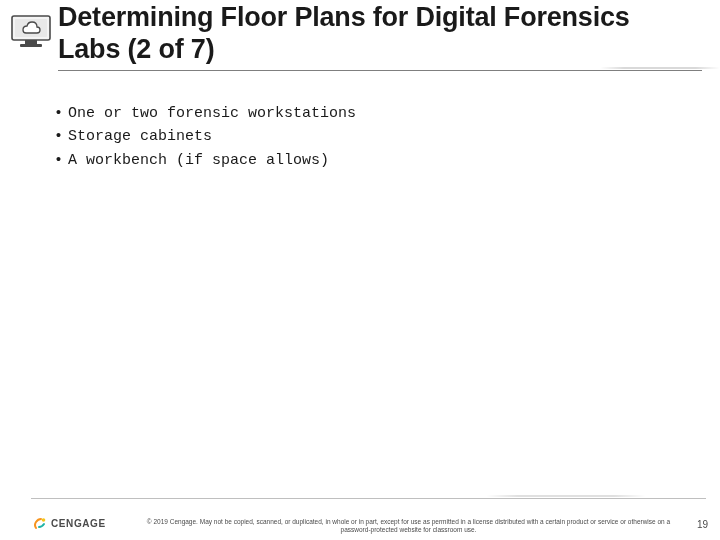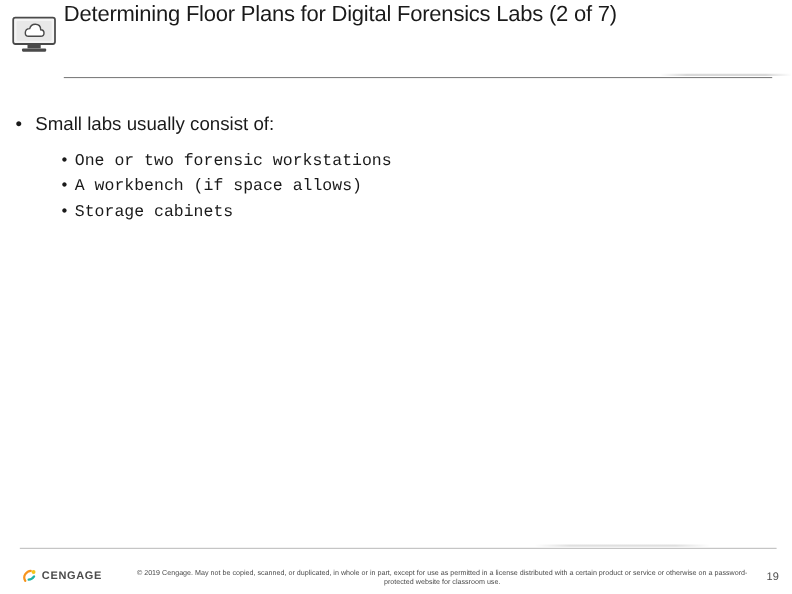--- a/index.html
+++ b/index.html
@@ -1,30 +1,30 @@
 <!DOCTYPE html>
 <html><head>
 <meta charset="utf-8">
 <style>
   * { margin: 0; padding: 0; box-sizing: border-box; }
   html, body { width: 720px; height: 540px; font-family: "Segoe UI", "Helvetica Neue", Arial, sans-serif; background: #fff; color: #222; }
   .slide { position: relative; width: 720px; height: 540px; }
   .header { position: relative; height: 84px; }
   .title-wrap { position: absolute; left: 58px; top: 2px; right: 24px; }
-  .title { font-size: 20px; line-height: 1.18; font-weight: 400; color: #1a1a1a; letter-spacing: -0.2px; }
+  .title { font-size: 27px; line-height: 1.18; font-weight: 700; color: #1a1a1a; letter-spacing: -0.2px; }
   .title-rule { position: absolute; left: 58px; right: 18px; top: 70px; height: 1px; background: #7f7f7f; }
   .title-rule::after { content: ""; position: absolute; right: -18px; top: -3px; width: 120px; height: 2px; background: linear-gradient(to right, rgba(0,0,0,0) 0%, rgba(0,0,0,0.15) 20%, rgba(0,0,0,0.15) 80%, rgba(0,0,0,0) 100%); border-radius: 2px; }
   .monitor-icon { position: absolute; left: 10px; top: 10px; width: 42px; height: 40px; }
   .body { position: absolute; left: 14px; top: 102px; right: 24px; }
   .lvl1 { font-size: 17px; line-height: 1.35; color: #1a1a1a; margin-bottom: 10px; }
   .lvl1 .bullet { display: inline-block; width: 18px; }
   .lvl2-wrap { margin-left: 40px; font-family: Liberation Mono, monospace; }
   .lvl2 { font-size: 15px; line-height: 1.55; color: #1a1a1a; }
   .lvl2 .bullet { display: inline-block; width: 14px; }
-  .footer { position: absolute; left: 4px; right: 0; bottom: 0; height: 42px; }
+  .footer { position: absolute; left: 17px; right: 0; bottom: 0; height: 42px; }
   .footer-rule { position: absolute; left: 14px; right: 14px; top: 0; height: 1px; background: #bfbfbf; }
   .footer-rule::after { content: ""; position: absolute; right: 60px; top: -3px; width: 160px; height: 2px; background: linear-gradient(to right, rgba(0,0,0,0) 0%, rgba(0,0,0,0.12) 20%, rgba(0,0,0,0.12) 80%, rgba(0,0,0,0) 100%); border-radius: 2px; }
   .brand { position: absolute; left: 16px; bottom: 10px; display: flex; align-items: center; gap: 4px; }
   .brand-logo { width: 14px; height: 14px; }
   .brand-text { font-size: 10px; letter-spacing: 0.6px; color: #4b4b4b; font-weight: 600; }
   .copyright { position: absolute; left: 120px; right: 40px; bottom: 6px; font-size: 6.5px; line-height: 1.25; color: #4b4b4b; text-align: center; }
   .page-num { position: absolute; right: 12px; bottom: 10px; font-size: 10px; color: #4b4b4b; }
 </style>
 </head>
 <body>
@@ -41,27 +41,24 @@
         <rect x="10" y="34" width="22" height="3" rx="1" fill="#4a4a4a"></rect>
       </svg>
     </div>
     <div class="title-wrap">
       <h1 class="title">Determining Floor Plans for Digital Forensics Labs (2 of 7)</h1>
     </div>
     <div class="title-rule"></div>
   </div>
 
   <div class="body">
-    <div class="lvl1">
-      <span class="bullet">•</span><span>Small labs usually consist of:</span>
-    </div>
     <div class="lvl2-wrap">
       <div class="lvl2"><span class="bullet">•</span><span>One or two forensic workstations</span></div>
+      <div class="lvl2"><span class="bullet">•</span><span>Storage cabinets</span></div>
       <div class="lvl2"><span class="bullet">•</span><span>A workbench (if space allows)</span></div>
-      <div class="lvl2"><span class="bullet">•</span><span>Storage cabinets</span></div>
     </div>
   </div>
 
   <div class="footer">
     <div class="footer-rule"></div>
     <div class="brand">
       <span class="brand-logo">
         <svg viewBox="0 0 14 14" width="14" height="14">
           <path d="M3 12 Q1 9 3 6 Q5 3 8 3" fill="none" stroke="#f7941e" stroke-width="2" stroke-linecap="round"></path>
           <circle cx="10.5" cy="4" r="1.8" fill="#f5c518"></circle>

